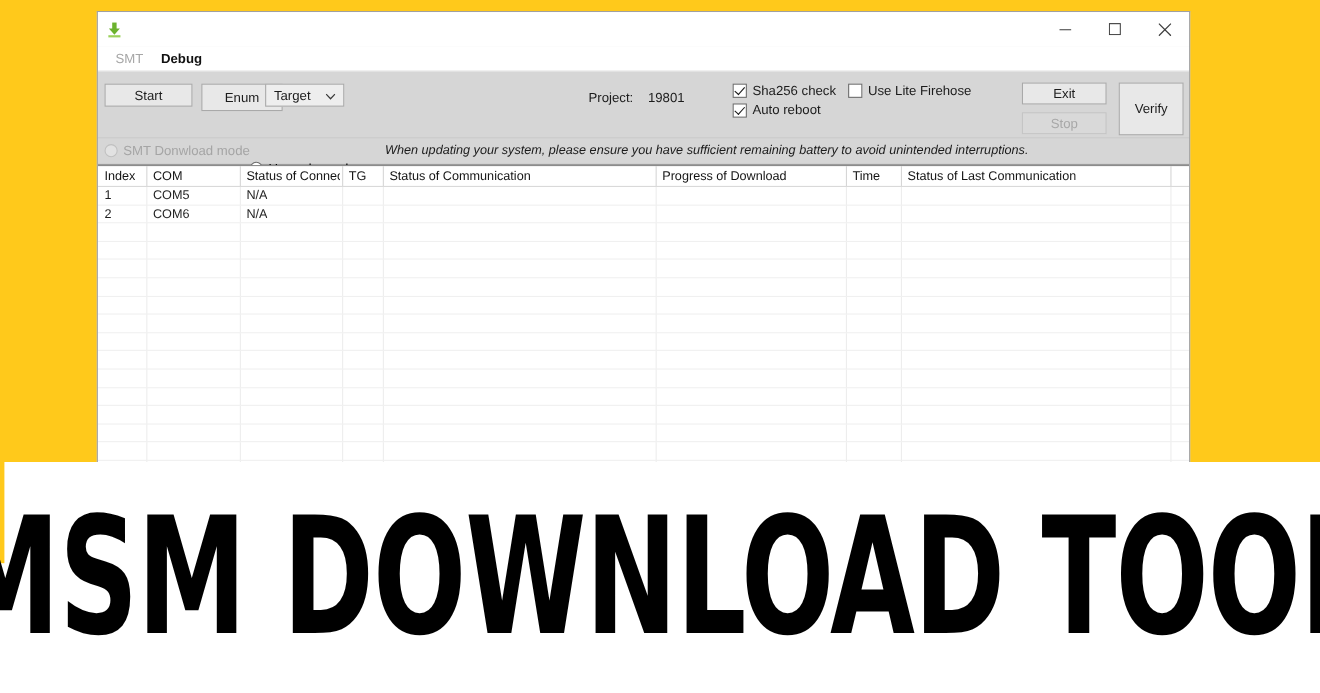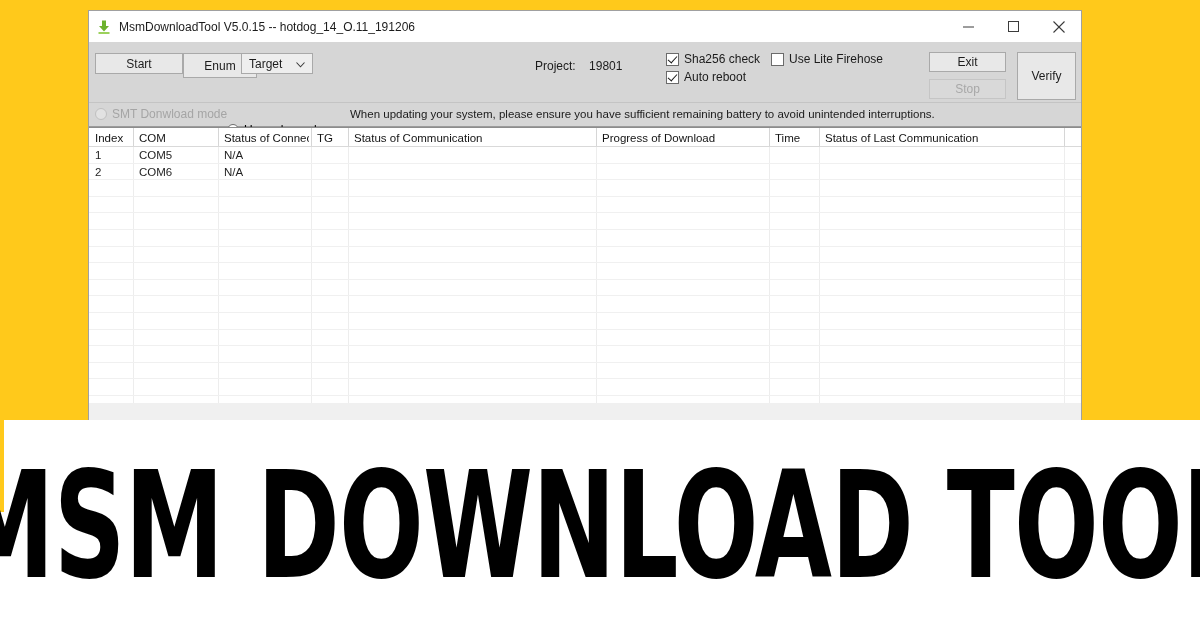--- a/index.html
+++ b/index.html
@@ -160,21 +160,20 @@
   <div class="window">
 
     <div class="titlebar">
       <span class="app-icon">
         <svg width="16" height="16" viewBox="0 0 16 16">
           <rect x="6" y="1.5" width="4" height="6" fill="#6cb22e"></rect>
           <polygon points="3,7 13,7 8,12.5" fill="#6cb22e"></polygon>
           <rect x="2.5" y="13" width="11" height="2" fill="#9cd15c"></rect>
         </svg>
       </span>
-      <span class="title-text">MsmDownloadTool V5.0.15 -- hotdog_14_O.11_191206</span>
 
       <div class="winbtns">
         <span class="winbtn">
           <svg width="11" height="11" viewBox="0 0 11 11">
               <line x1="0" y1="6" x2="11" y2="6" stroke="#3b3b3b" stroke-width="1"></line>
             </svg>
         </span>
         <span class="winbtn">
           <svg width="11" height="11" viewBox="0 0 11 11">
               <rect x="0.5" y="0.5" width="10" height="10" fill="none" stroke="#3b3b3b" stroke-width="1"></rect>
@@ -182,23 +181,27 @@
         </span>
         <span class="winbtn">
           <svg width="12" height="12" viewBox="0 0 12 12">
             <line x1="0.5" y1="0.5" x2="11.5" y2="11.5" stroke="#3b3b3b" stroke-width="1.1"></line>
             <line x1="11.5" y1="0.5" x2="0.5" y2="11.5" stroke="#3b3b3b" stroke-width="1.1"></line>
           </svg>
         </span>
       </div>
     </div>
 
+    <div class="menubar">
+      <span class="menuitem disabled">SMT</span>
+      <span class="menuitem bold">Debug</span>
+    </div>
 
     <div class="toolbar">
-      <div class="btn" style="left:6px;  top:11px; width:88px; height:21px;">Start</div>
+      <div class="btn" style="left:6px;  top:11px; width:80px; height:21px;">Start</div>
       <div class="btn" style="left:94px; top:11px; width:74px; height:25px;">Enum</div>
 
       <div class="combo" style="left:152px; top:11px; width:72px; height:21px;">
         <span>Target</span>
         <span class="caret">
           <svg width="9" height="6" viewBox="0 0 9 6">
               <polyline points="0.5,0.5 4.5,4.8 8.5,0.5" fill="none" stroke="#3b3b3b" stroke-width="1.1"></polyline>
             </svg>
         </span>
       </div>
@@ -228,21 +231,21 @@
 
     <div class="moderow">
       <div class="radio disabled" style="left:6px; top:4px;">
         <span class="dot"></span>
         <span>SMT Donwload mode</span>
       </div>
       <div class="radio selected" style="left:138px; top:4px;margin-top:16px;">
         <span class="dot"></span>
         <span>Upgrade mode</span>
       </div>
-      <div class="notice" style="left:261px; top:5px;">When updating your system, please ensure you have sufficient remaining battery to avoid unintended interruptions.</div>
+      <div class="notice" style="left:261px; top:5px;font-style:italic;">When updating your system, please ensure you have sufficient remaining battery to avoid unintended interruptions.</div>
     </div>
 
     <div class="gridwrap">
       <div class="gridtable" id="gridtable">
           <div class="grow header" style="height: 19px;">
             <div class="cell hdr" style="left: 6px; max-width: 36px;">Index</div>
             <div class="vline head" style="left: 44px; height: 19px;"></div>
             <div class="cell hdr" style="left: 50px; max-width: 77px;">COM</div>
             <div class="vline head" style="left: 129px; height: 19px;"></div>
             <div class="cell hdr" style="left: 135px; max-width: 85px;">Status of Connection</div>

